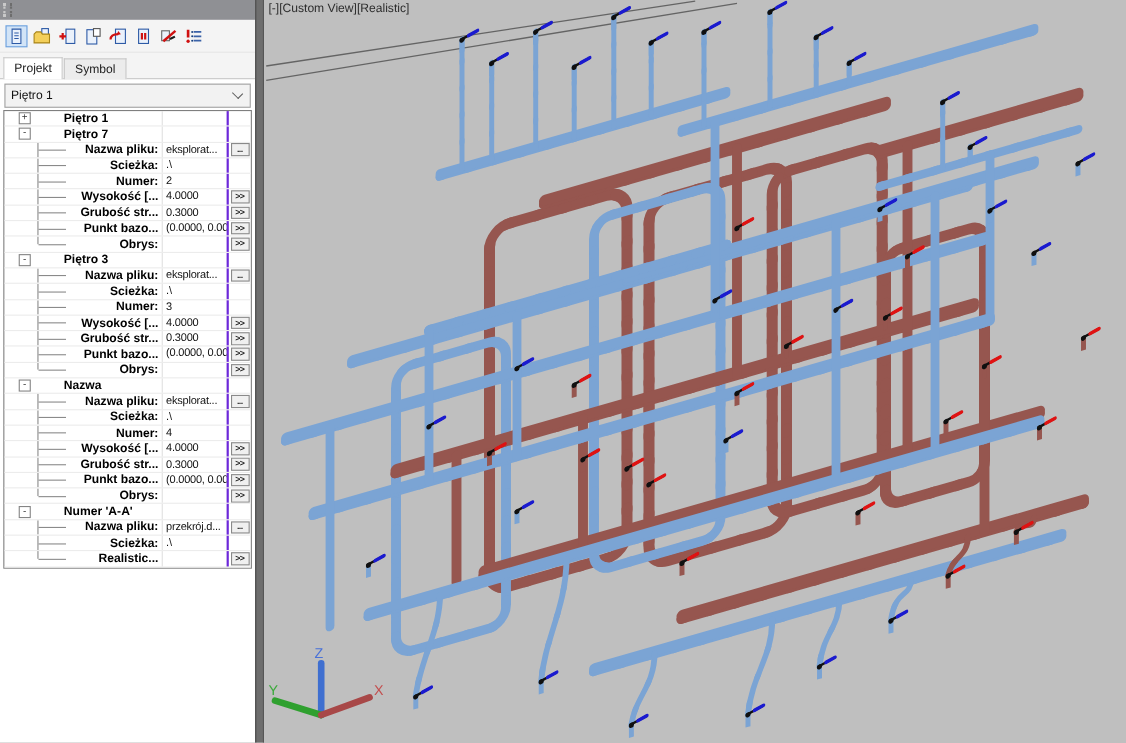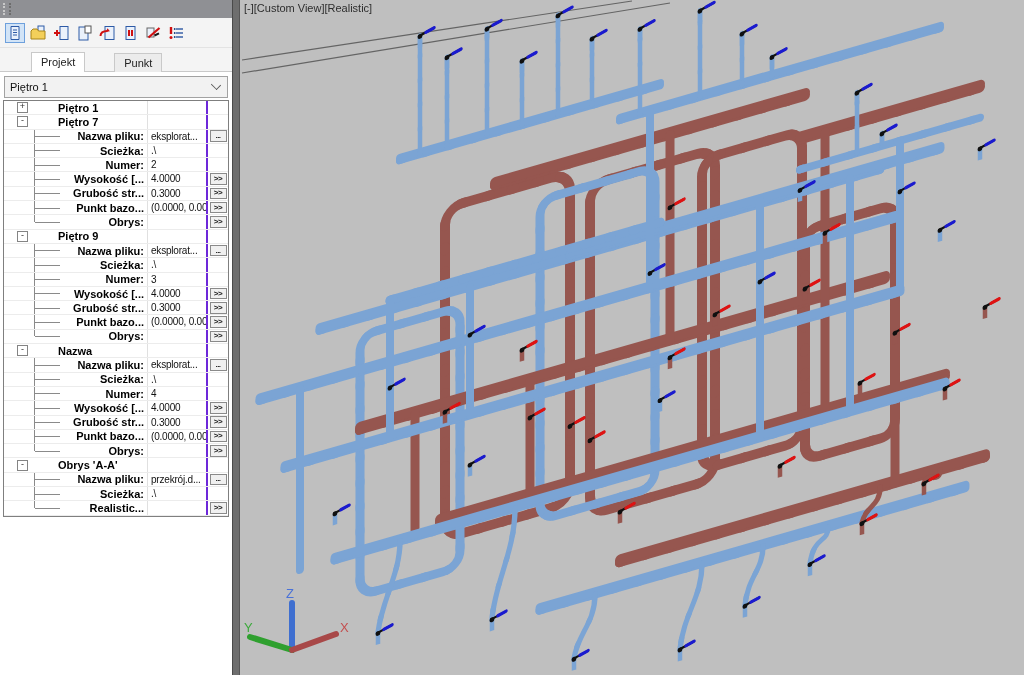--- a/index.html
+++ b/index.html
@@ -12,21 +12,21 @@
   
   .panel{position:absolute;left:0;top:0;width:232px;height:675px;background:#fff;z-index:2;}
   .grip-bar{height:18px;background:#8f9094;position:relative;}
   .grip-dots{position:absolute;left:3px;top:3px;width:4px;height:12px;
     border-left:2px dotted #c9c9c9;border-right:2px dotted #6d6d6d;}
   .toolbar{height:29px;background:#f4f4f4;display:flex;align-items:center;padding-left:5px;gap:3px;border-bottom:1px solid #e3e3e3;}
   .tool{width:20px;height:20px;border:1px solid transparent;background:transparent;padding:1px;display:flex;align-items:center;justify-content:center;}
   .tool.selected{border-color:#6ea0dc;background:#d2e4f7;}
   .tool svg{width:16px;height:16px;display:block;}
   .tabs{height:23px;background:#f4f4f4;padding-left:3px;display:flex;align-items:flex-end;border-bottom:1px solid #c9c9c9;}
-  .tab{font-size:11px;padding:3px 9px 3px 9px;border:1px solid #c9c9c9;border-bottom:none;background:#ececec;color:#222;margin-right:1px;position:relative;top:1px;margin-left:28px;}
+  .tab{font-size:11px;padding:3px 9px 3px 9px;border:1px solid #c9c9c9;border-bottom:none;background:#ececec;color:#222;margin-right:1px;position:relative;top:1px;}
   .tab.active{background:#fff;padding-bottom:4px;z-index:3;}
   .combo{margin:4px 4px 2px 4px;height:20px;border:1px solid #a2a2a2;background:#f2f2f2;
     display:flex;align-items:center;font-size:11px;color:#111;padding-left:5px;position:relative;}
   .combo .chev{position:absolute;right:7px;top:5px;width:7px;height:7px;
     border-right:1.6px solid #5a5a5a;border-bottom:1.6px solid #5a5a5a;transform:rotate(45deg) scale(1,.8);margin-top:-1px;}
   
   .tree{margin:2px 3px 0 3px;border:1px solid #7f7f7f;background:#fff;width:226px;box-sizing:border-box;}
   .row{display:flex;height:14.3px;line-height:14px;font-size:11px;position:relative;border-bottom:1px solid #ececec;box-sizing:border-box;}
   .cell{box-sizing:border-box;overflow:hidden;white-space:nowrap;}
   .c-name{width:144px;border-right:1px solid #e0e0e0;display:flex;align-items:center;position:relative;}
@@ -125,21 +125,21 @@
           <path d="M8 4h7M8 8h7M8 12h7" stroke="#3a62a8" stroke-width="1.6"></path>
           <circle cx="6.7" cy="4" r=".9" fill="#16407e"></circle>
           <circle cx="6.7" cy="8" r=".9" fill="#16407e"></circle>
           <circle cx="6.7" cy="12" r=".9" fill="#16407e"></circle>
         </svg>
     </button>
   </div>
 
   <div class="tabs">
     <div class="tab active">Projekt</div>
-    <div class="tab">Punkt</div>
+    <div class="tab">Symbol</div>
   </div>
 
   <div class="combo">
     <span>Piętro 1</span>
     <span class="chev"></span>
   </div>
 
   <div class="tree">
       <div class="row root">
     <div class="cell c-name">
@@ -229,21 +229,21 @@
     </div>
     <div class="cell c-val"><span></span></div>
     <div class="cell c-btn">
           <button class="abtn">&gt;&gt;</button>
         </div>
   </div>
       <div class="row root">
     <div class="cell c-name">
 
       <span class="expander">-</span>
-      <span class="lbl">Piętro 9</span>
+      <span class="lbl">Piętro 3</span>
     </div>
     <div class="cell c-val"><span></span></div>
     <div class="cell c-btn"></div>
   </div>
       <div class="row tee">
     <div class="cell c-name">
       <span class="treeline"></span>
 
       <span class="lbl">Nazwa pliku:</span>
     </div>
@@ -393,21 +393,21 @@
     </div>
     <div class="cell c-val"><span></span></div>
     <div class="cell c-btn">
           <button class="abtn">&gt;&gt;</button>
         </div>
   </div>
       <div class="row root">
     <div class="cell c-name">
 
       <span class="expander">-</span>
-      <span class="lbl">Obrys 'A-A'</span>
+      <span class="lbl">Numer 'A-A'</span>
     </div>
     <div class="cell c-val"><span></span></div>
     <div class="cell c-btn"></div>
   </div>
       <div class="row tee">
     <div class="cell c-name">
       <span class="treeline"></span>
 
       <span class="lbl">Nazwa pliku:</span>
     </div>

